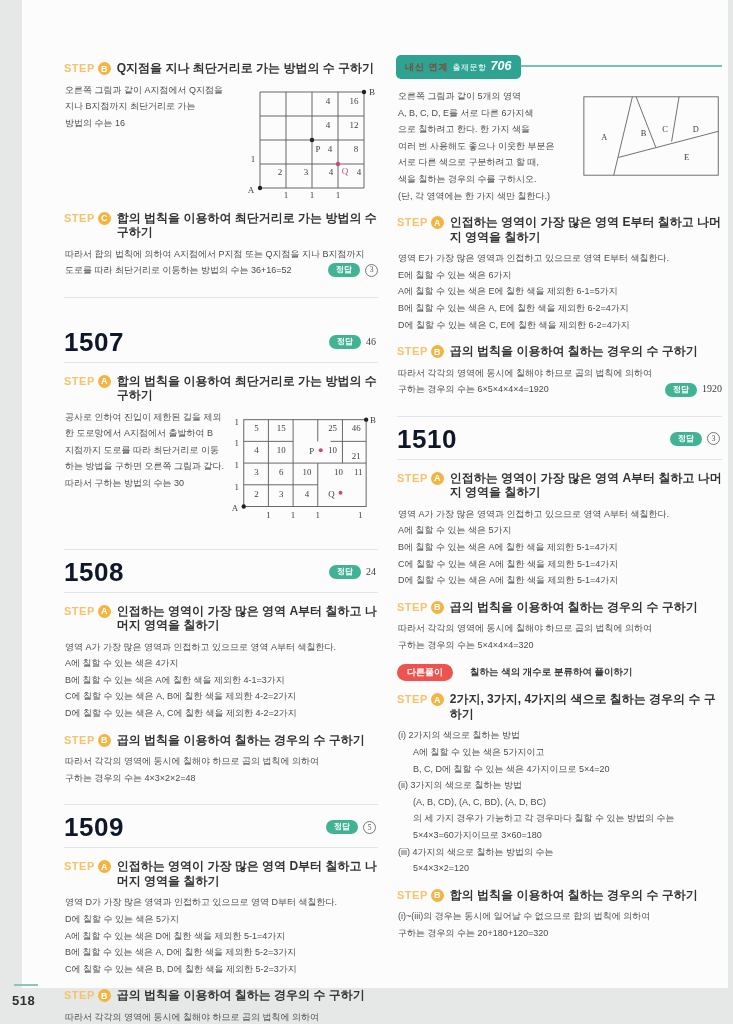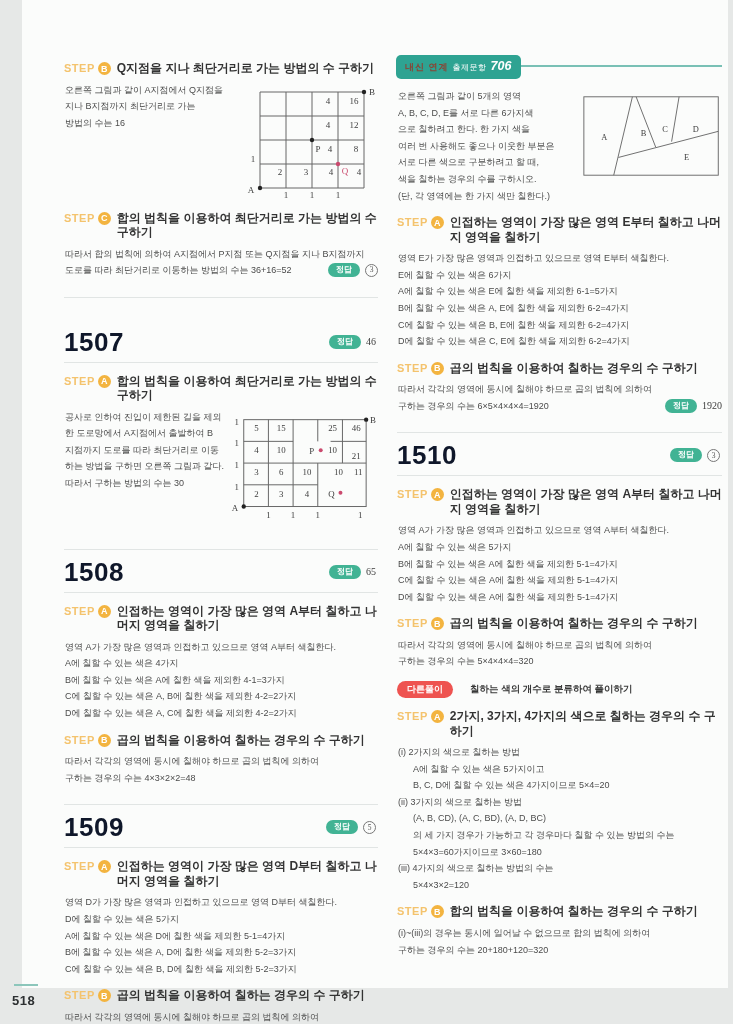--- a/index.html
+++ b/index.html
@@ -226,21 +226,21 @@
       </svg>
     </div>
   </section>
 
   <div class="rule gap-before-rule"></div>
 
   <div class="prob-row">
     <span class="prob-num">1508</span>
     <span class="ans">
       <span class="ans-pill">정답</span>
-      <span class="ans-val">65</span>
+      <span class="ans-val">24</span>
     </span>
   </div>
   <div class="rule"></div>
 
   <section>
     <div class="step-head">
       <span class="step-word">STEP</span>
       <span class="step-circle">A</span>
       <span class="step-title">인접하는 영역이 가장 많은 영역 A부터 칠하고 나머지 영역을 칠하기</span>
     </div>
@@ -343,21 +343,20 @@
     <div class="step-head">
       <span class="step-word">STEP</span>
       <span class="step-circle">A</span>
       <span class="step-title">인접하는 영역이 가장 많은 영역 E부터 칠하고 나머지 영역을 칠하기</span>
     </div>
     <div class="btext">
       <div class="bline">영역 E가 가장 많은 영역과 인접하고 있으므로 영역 E부터 색칠한다.</div>
       <div class="bline">E에 칠할 수 있는 색은 6가지</div>
       <div class="bline">A에 칠할 수 있는 색은 E에 칠한 색을 제외한 6-1=5가지</div>
       <div class="bline">B에 칠할 수 있는 색은 A, E에 칠한 색을 제외한 6-2=4가지</div>
-      <div class="bline">C에 칠할 수 있는 색은 B, E에 칠한 색을 제외한 6-2=4가지</div>
       <div class="bline">D에 칠할 수 있는 색은 C, E에 칠한 색을 제외한 6-2=4가지</div>
     </div>
   </section>
   <section>
     <div class="step-head">
       <span class="step-word">STEP</span>
       <span class="step-circle">B</span>
       <span class="step-title">곱의 법칙을 이용하여 칠하는 경우의 수 구하기</span>
     </div>
     <div class="btext">

